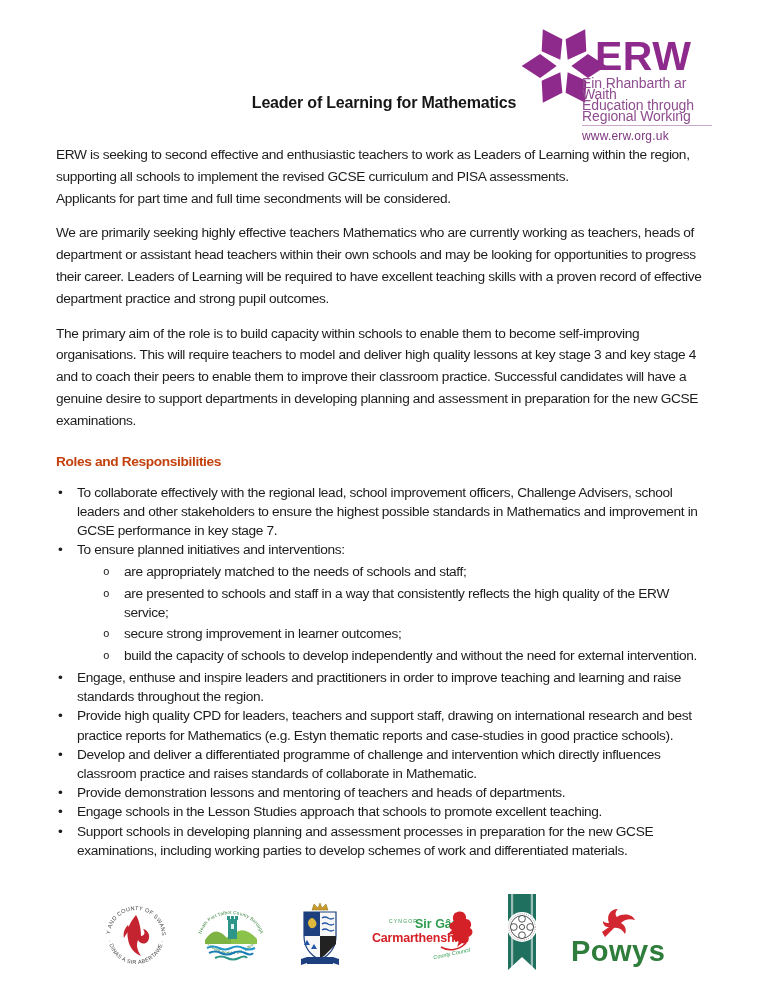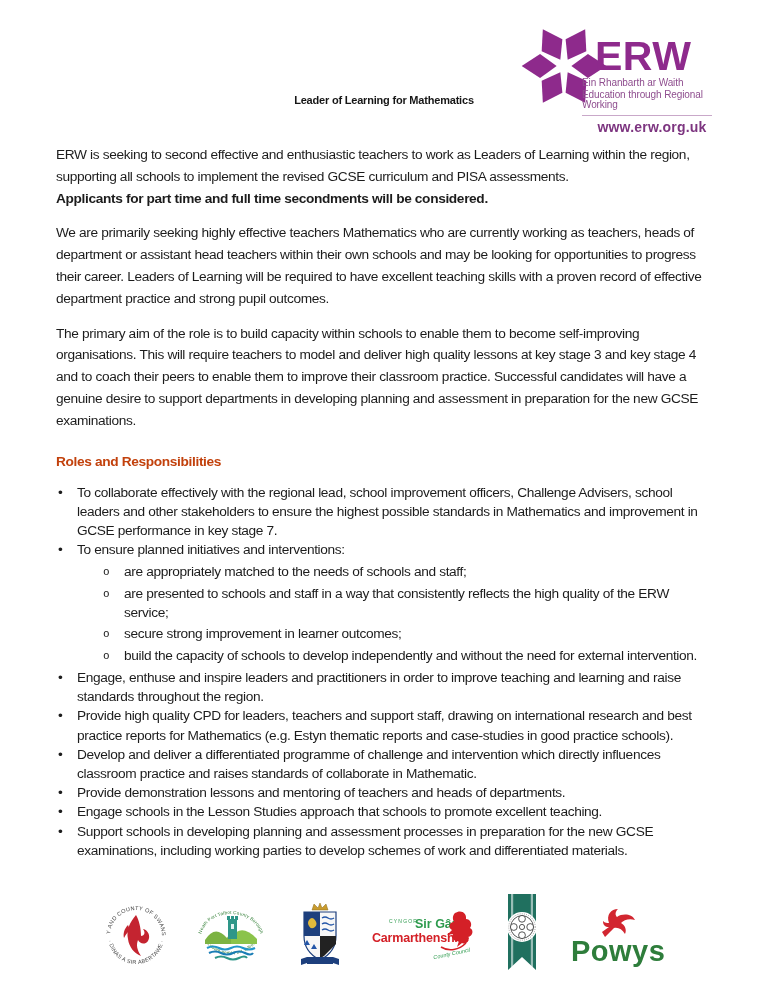--- a/index.html
+++ b/index.html
@@ -7,32 +7,32 @@
   .page {
     position:relative; width:768px; height:994px; margin:0 auto;
     background:#ffffff; overflow:hidden;
     font-family:"Liberation Sans", sans-serif; color:#1c1c1c;
   }
   
   .erw-logo { position:absolute; top:20px; right:50px; width:200px; height:116px; }
   .erw-flower { position:absolute; left:0; top:0; width:92px; height:92px; }
   .erw-textblock { position:absolute; left:64px; top:16px; width:140px; }
   .erw-name { font-size:41px; font-weight:bold; color:#8e2a8c; line-height:1; margin-left:13px; letter-spacing:0.5px; }
-  .erw-tag { font-size:10px; line-height:10.5px; color:#8e4d8e; letter-spacing:-0.1px; margin-top:1px; }
+  .erw-tag { font-size:14px; line-height:10.5px; color:#8e4d8e; letter-spacing:-0.1px; margin-top:1px; }
   .erw-rule { border-top:1px solid #c9a8c9; margin:4px 0 3px 0; width:130px; }
-  .erw-url { font-size:14px; font-weight:bold; color:#7d3580; letter-spacing:0.2px;text-align:center; }
+  .erw-url { font-size:12px; font-weight:normal; color:#7d3580; letter-spacing:0.2px; }
   
   .doc-title {
     position:absolute; top:94px; left:0; width:100%; text-align:center;
-    font-size:11px; font-weight:bold; color:#161616; letter-spacing:-0.2px;
+    font-size:16px; font-weight:bold; color:#161616; letter-spacing:-0.2px;
   }
   
   .content { position:absolute; top:140px; left:56px; width:658px; font-size:13.7px; letter-spacing:-0.35px; }
   .content p { line-height:21.8px; margin:4px 0 13px 0; }
-  .content strong.block { display:block; font-weight:bold; }
+  .content strong.block { display:block; font-weight:normal; }
   h2.section-heading { font-size:13.7px; font-weight:bold; margin:22px 0 14px 0; color:#c2410c; }
   .bullets { line-height:19.2px; }
   .b-item { display:flex; }
   .b-marker { width:21px; padding-left:2px; flex:0 0 21px; }
   .b-text { flex:1; }
   .sub-item { display:flex; margin:2.5px 0 2.5px 47px; }
   .sub-marker { width:21px; flex:0 0 21px; font-family:"DejaVu Sans Mono", monospace; font-size:11px; line-height:19.2px; }
   
   .footer-logos {
     position:absolute; bottom:16px; left:0; width:100%;

